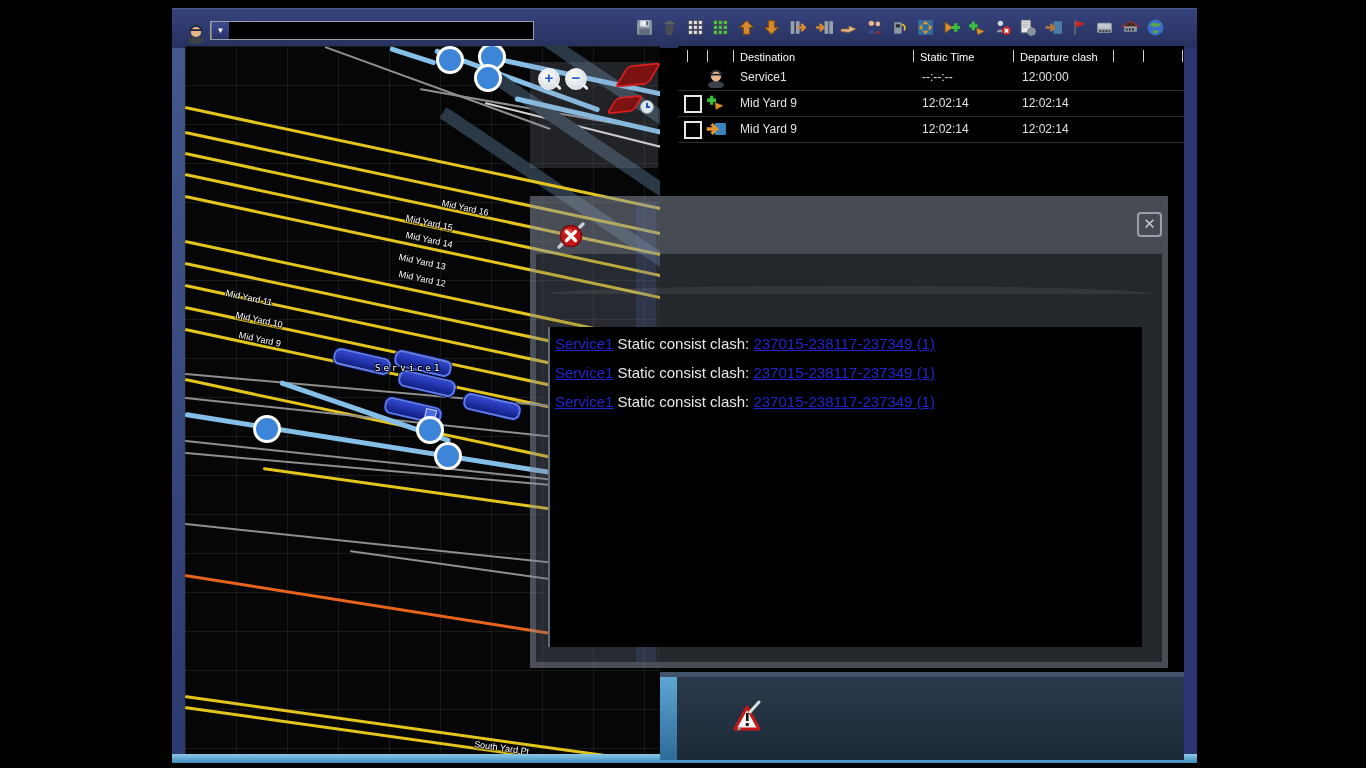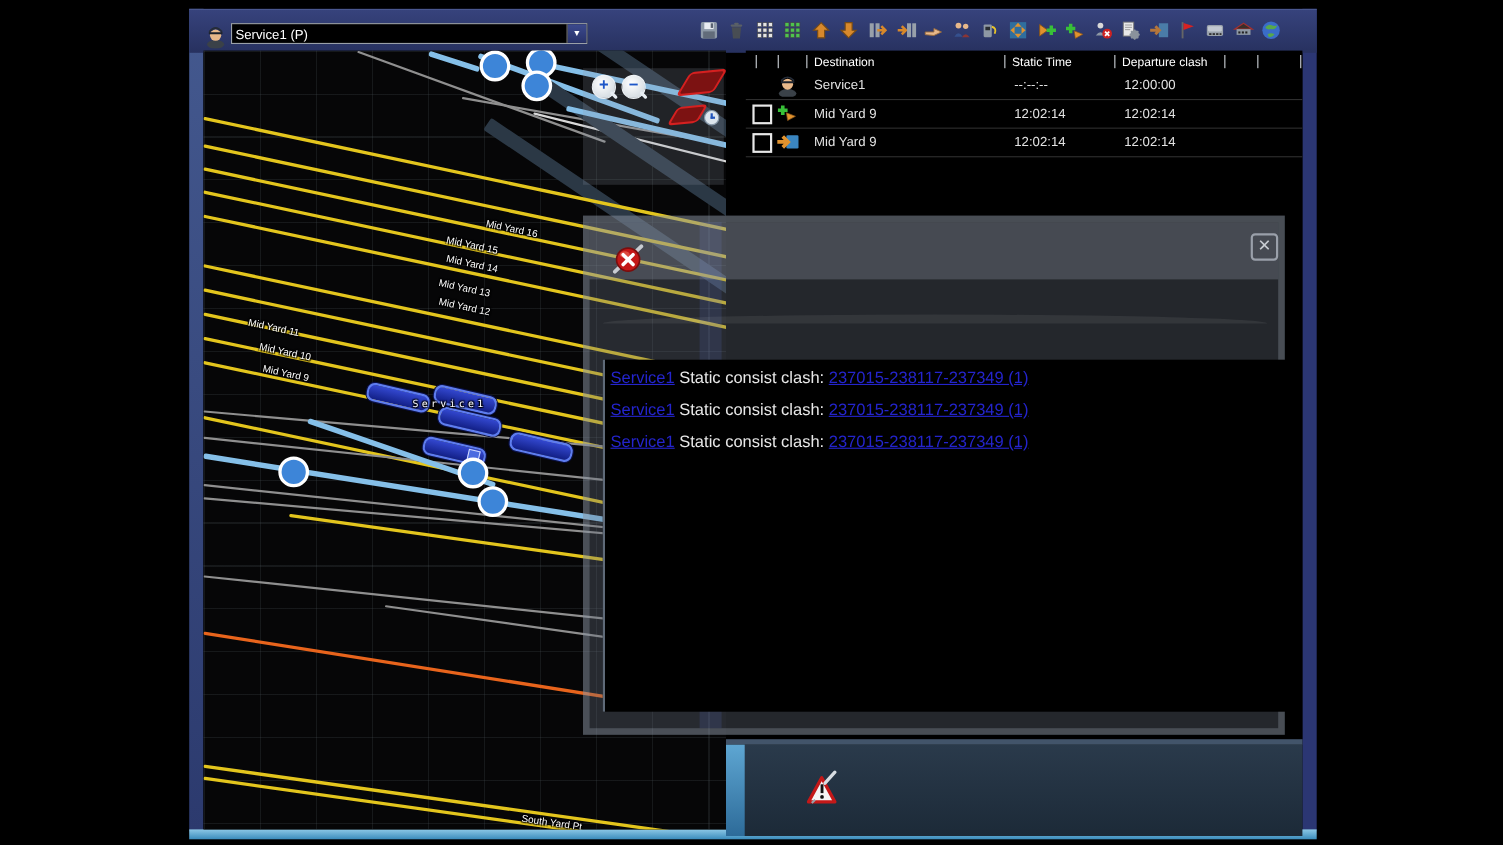--- a/index.html
+++ b/index.html
@@ -66,42 +66,41 @@
 
   
   #dialog{left:530px;top:196px;width:638px;height:472px;background:rgba(105,115,130,.34);
       border:6px solid rgba(165,175,190,.28);box-sizing:border-box;}
   #dialog-header{left:0;top:0;width:626px;height:52px;background:rgba(170,180,195,.25);}
   #dialog-streak{left:100px;top:0;width:20px;height:460px;background:rgba(100,120,210,.16);}
   #dialog-arc{left:12px;top:84px;width:604px;height:8px;background:rgba(255,255,255,.07);border-radius:50%/100% 100% 0 0;}
   #redx-icon{left:20px;top:18px;width:30px;height:32px;}
   #dialog-close{left:601px;top:10px;width:21px;height:21px;border:2px solid #9aa0aa;border-radius:4px;
       color:#c8ccd2;font-size:15px;line-height:19px;text-align:center;}
-  #msg-box{left:12px;top:125px;width:592px;height:320px;background:#000;border-left:2px solid #5f6a78;padding-left:39px;}
+  #msg-box{left:12px;top:125px;width:592px;height:320px;background:#000;border-left:2px solid #5f6a78;}
   .msg-line{position:absolute;left:5px;white-space:nowrap;font-size:15px;color:#e8e8e8;}
   .msg-line a{color:#2424cd;text-decoration:underline;}
 </style>
 </head>
 <body>
 
 <div id="stage">
 
   <div class="abs" id="frame-left"></div>
   <div class="abs" id="frame-right"></div>
   <div class="abs" id="frame-bottom"></div>
 
   <div class="abs" id="toolbar">
     <svg class="abs" id="toolbar-driver-icon" viewBox="0 0 18 20">
       <ellipse cx="9" cy="17.5" rx="7" ry="3.5" fill="#3a4148"></ellipse>
       <circle cx="9" cy="10" r="4.6" fill="#e8b88a"></circle>
       <path d="M3.5 8.8 Q9 1.2 14.5 8.8 L14.5 6.5 Q9 0.2 3.5 6.5 Z" fill="#252c38"></path>
       <rect x="3.4" y="7.6" width="11.2" height="1.6" rx="0.8" fill="#1c222c"></rect>
     </svg>
     <div class="abs" id="driver-select">
-      <span class="val">Service1 (P)</span>
       <span class="arrow">▼</span>
     </div>
     <div class="abs" id="icon-strip">
         <div class="tbtn">
           <svg viewBox="0 0 18 18">
             <rect x="2" y="2" width="14" height="14" rx="1.5" fill="#8e9aa8"></rect>
             <rect x="5" y="2.5" width="8" height="5.5" fill="#e9edf2"></rect>
             <rect x="10.5" y="3" width="2" height="4" fill="#5a6472"></rect>
             <rect x="4" y="10" width="10" height="6" fill="#626c7a"></rect>
           </svg>

